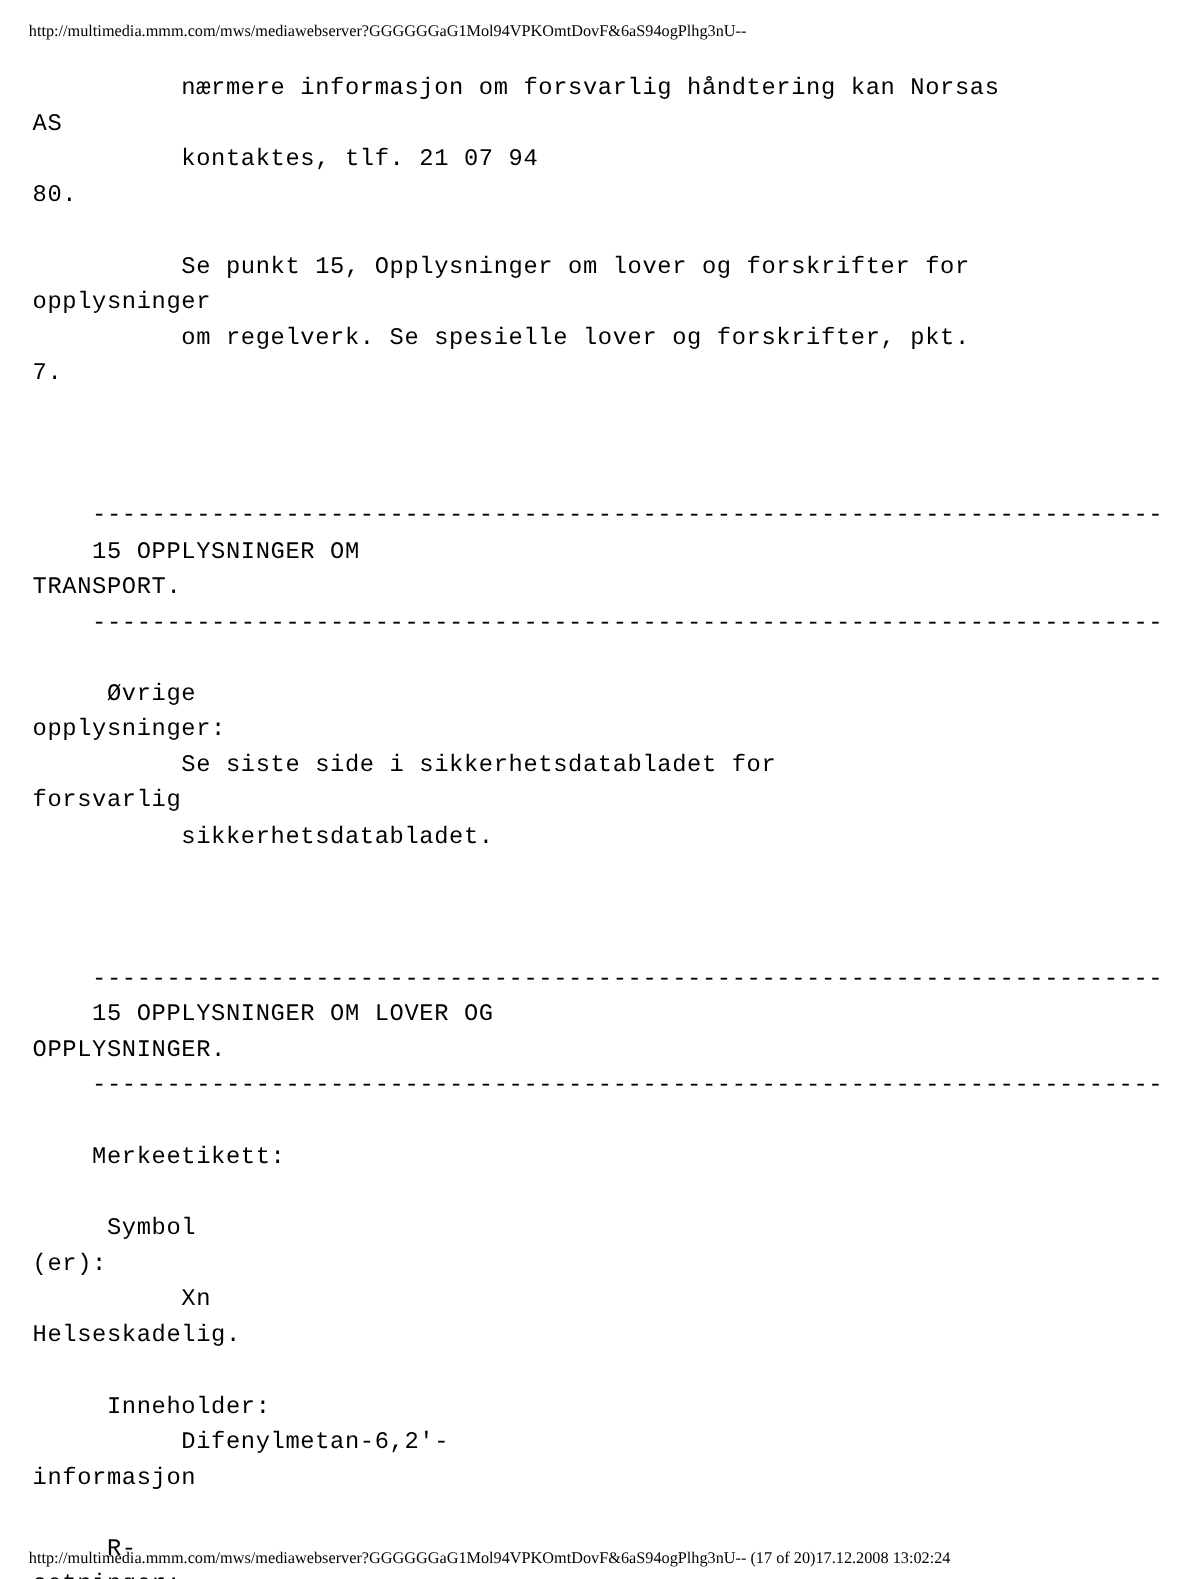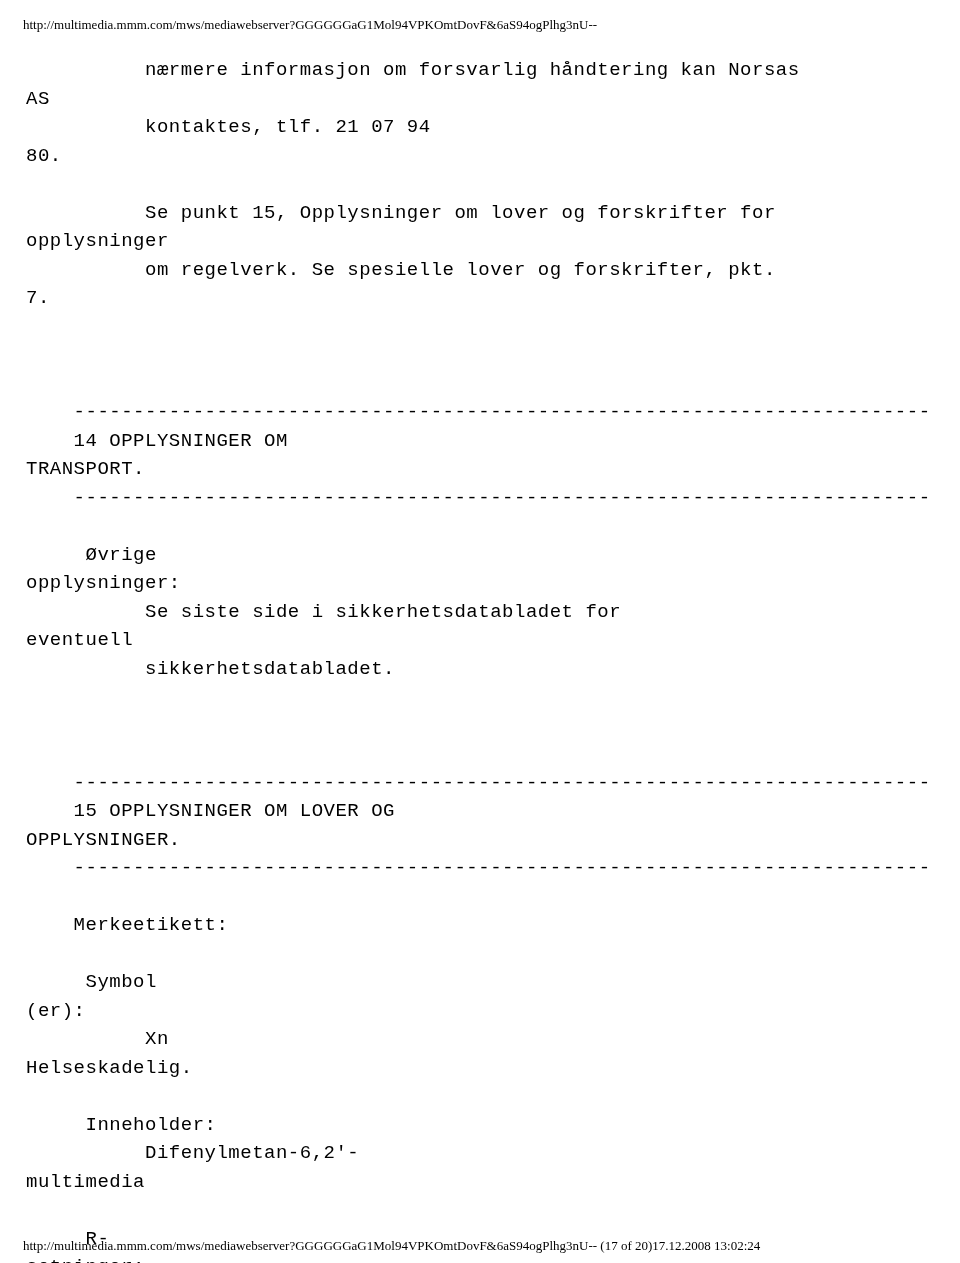--- a/index.html
+++ b/index.html
@@ -44,46 +44,46 @@
 <span>80. </span>
 <span> </span>
 <span>          Se punkt 15, Opplysninger om lover og forskrifter for </span>
 <span>opplysninger </span>
 <span>          om regelverk. Se spesielle lover og forskrifter, pkt. </span>
 <span>7.</span>
 <span> </span>
 <span> </span>
 <span> </span>
 <span>    ------------------------------------------------------------------------</span>
-<span>    14 OPPLYSNINGER OM </span>
+<span>    15 OPPLYSNINGER OM </span>
 <span>TRANSPORT.</span>
 <span>    ------------------------------------------------------------------------</span>
 <span> </span>
 <span>     Øvrige </span>
 <span>opplysninger:</span>
 <span>          Se siste side i sikkerhetsdatabladet for </span>
-<span>eventuell </span>
+<span>forsvarlig </span>
 <span>          sikkerhetsdatabladet.</span>
 <span> </span>
 <span> </span>
 <span> </span>
 <span>    ------------------------------------------------------------------------</span>
 <span>    15 OPPLYSNINGER OM LOVER OG </span>
 <span>OPPLYSNINGER.</span>
 <span>    ------------------------------------------------------------------------</span>
 <span> </span>
 <span>    Merkeetikett:</span>
 <span> </span>
 <span>     Symbol</span>
 <span>(er):</span>
 <span>          Xn    </span>
 <span>Helseskadelig.</span>
 <span> </span>
 <span>     Inneholder:     </span>
 <span>          Difenylmetan-6,2'-</span>
-<span>multimedia</span>
+<span>informasjon</span>
 <span> </span>
 <span>     R-</span>
 <span>setninger:</span>
 
 </div>
 
 <div class="footer-url">http://multimedia.mmm.com/mws/mediawebserver?GGGGGGaG1Mol94VPKOmtDovF&amp;6aS94ogPlhg3nU-- (17 of 20)17.12.2008 13:02:24</div>
 
 </body></html>

